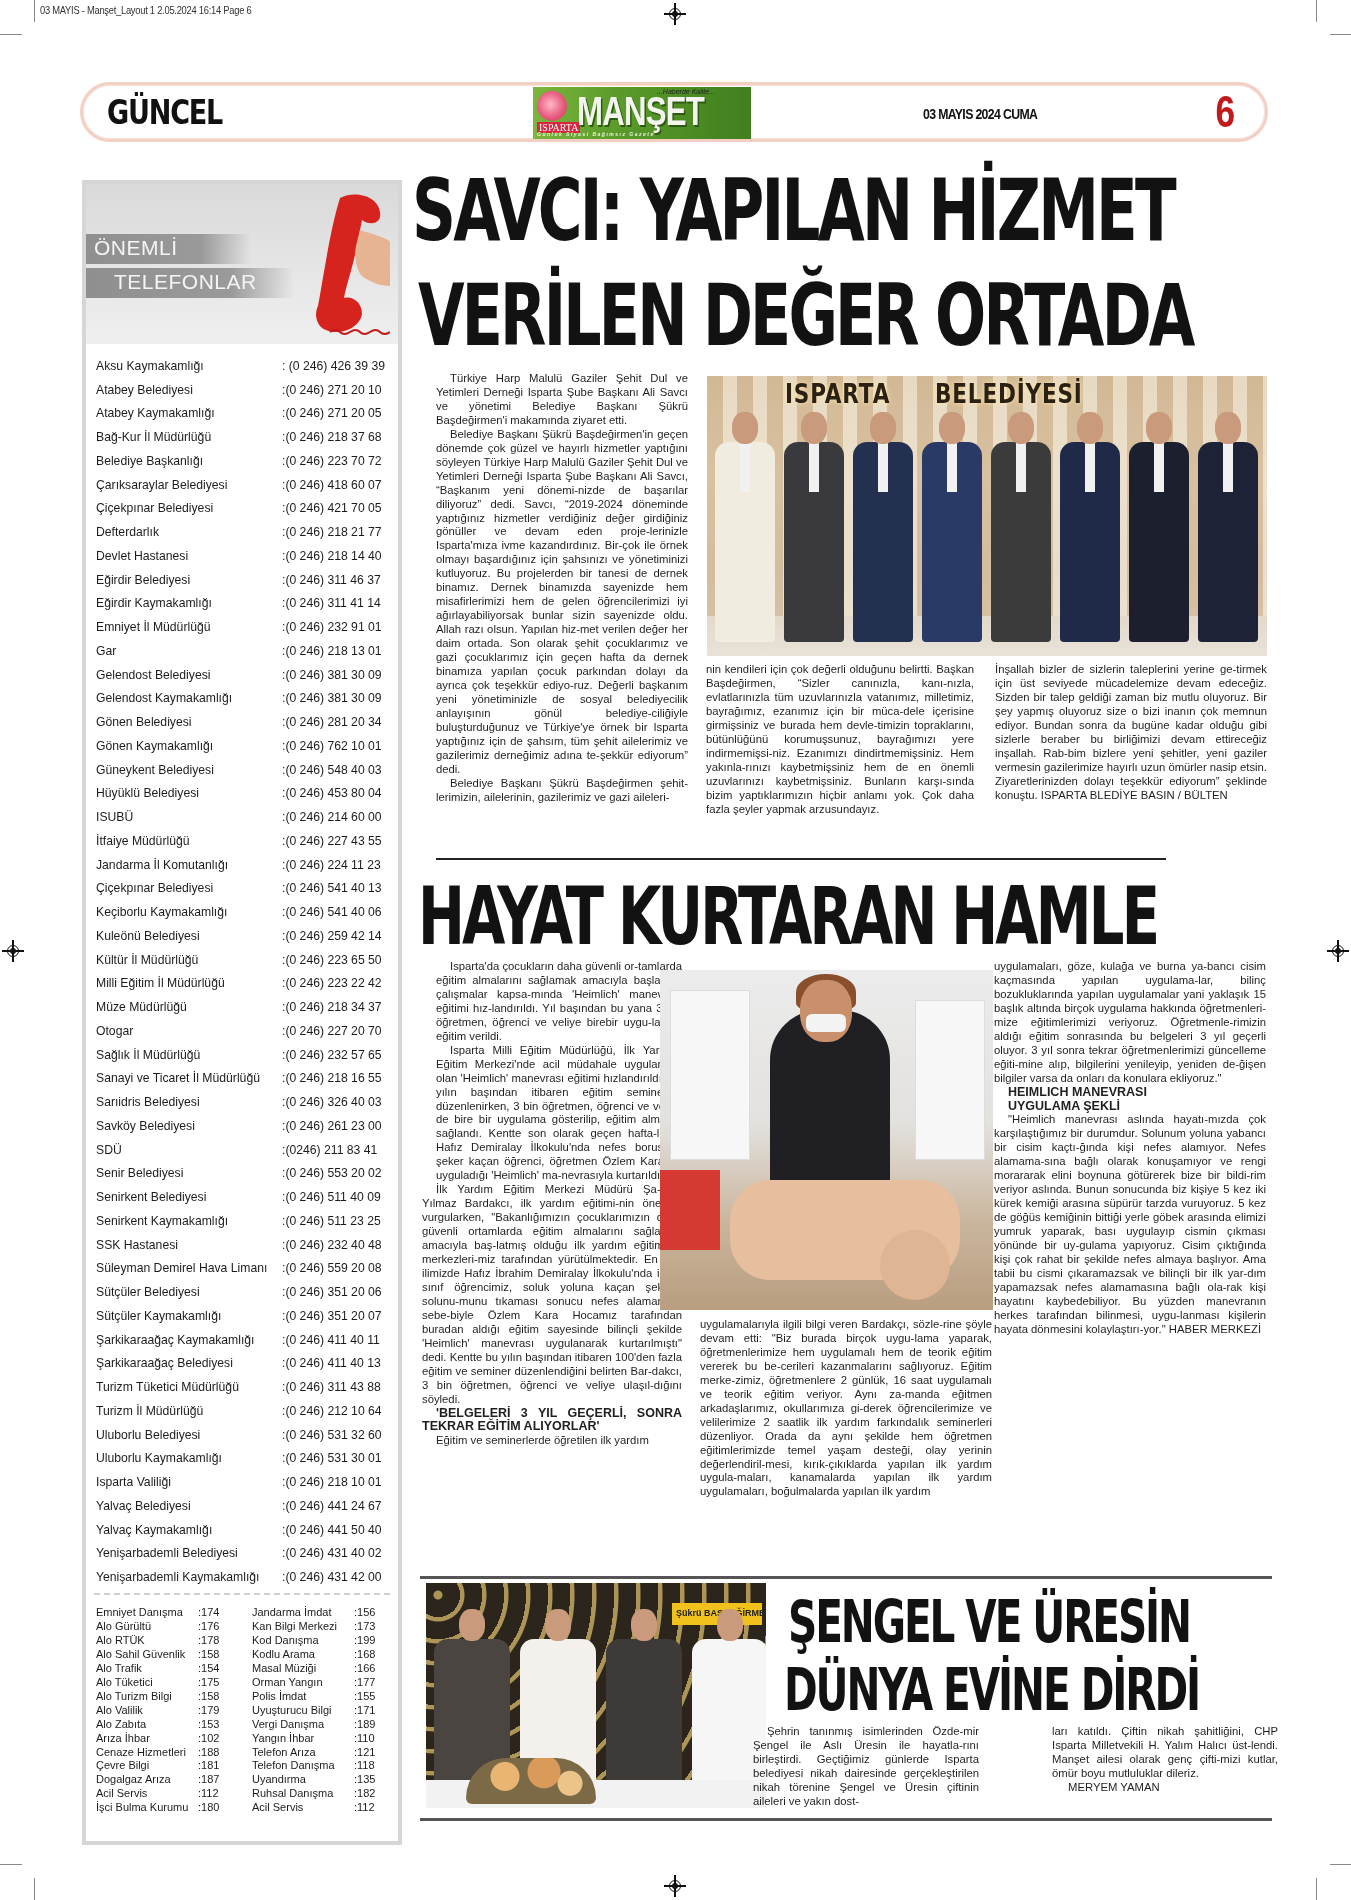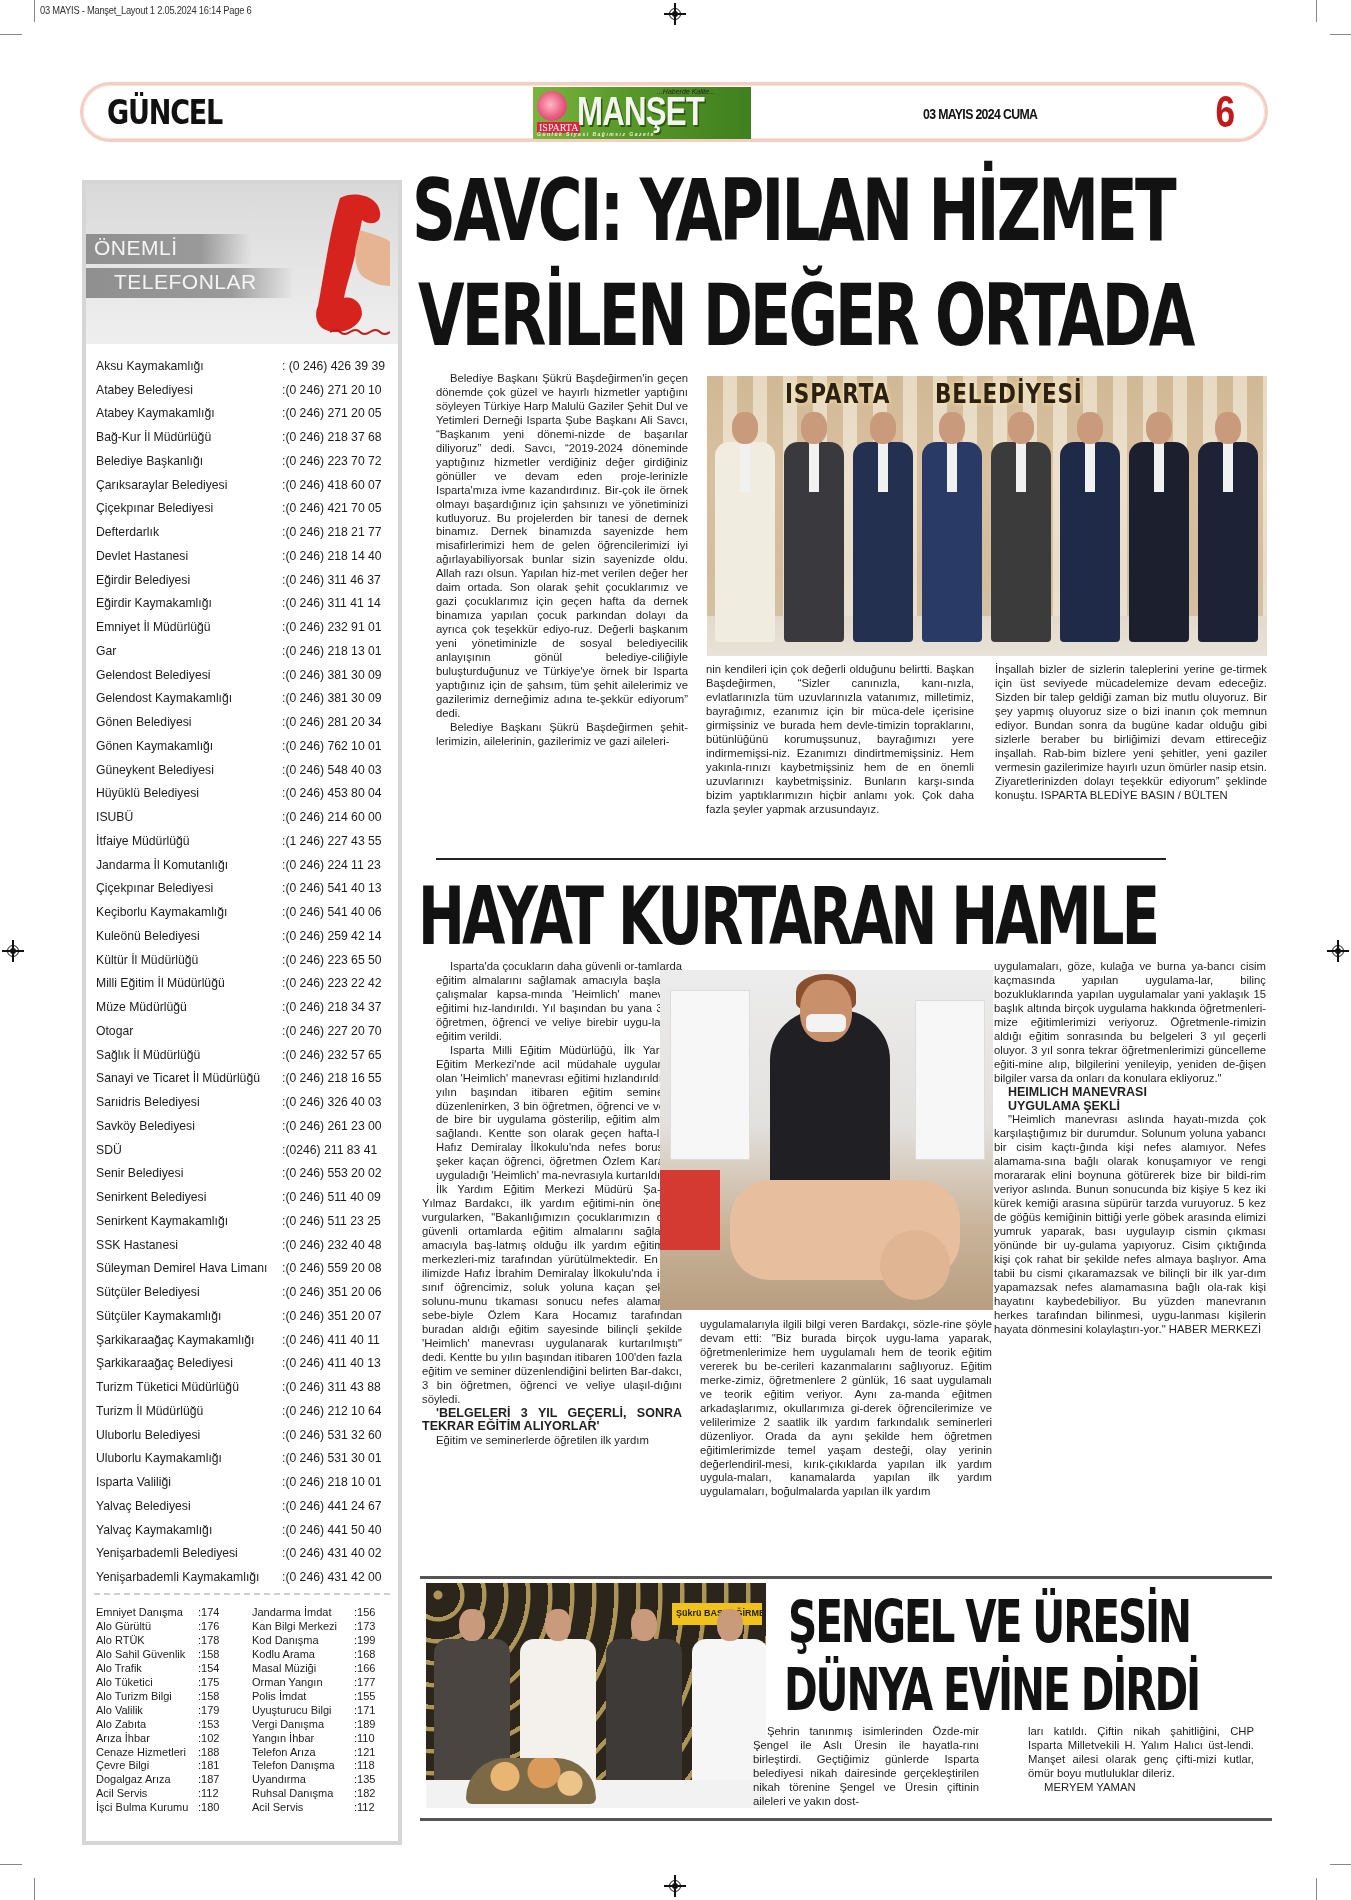--- a/index.html
+++ b/index.html
@@ -234,21 +234,21 @@
       <div class="phone-row">
         <span class="pname">Hüyüklü Belediyesi</span>
         <span class="pnum">:(0 246) 453 80 04</span>
       </div>
       <div class="phone-row">
         <span class="pname">ISUBÜ</span>
         <span class="pnum">:(0 246) 214 60 00</span>
       </div>
       <div class="phone-row">
         <span class="pname">İtfaiye Müdürlüğü</span>
-        <span class="pnum">:(1 246) 227 43 55</span>
+        <span class="pnum">:(0 246) 227 43 55</span>
       </div>
       <div class="phone-row">
         <span class="pname">Jandarma İl Komutanlığı</span>
         <span class="pnum">:(0 246) 224 11 23</span>
       </div>
       <div class="phone-row">
         <span class="pname">Çiçekpınar Belediyesi</span>
         <span class="pnum">:(0 246) 541 40 13</span>
       </div>
       <div class="phone-row">
@@ -493,20 +493,21 @@
         <span class="sname">Acil Servis</span>
         <span>:112</span>
       </div>
     </div>
 </div>
 
 <div class="headline hl1">SAVCI: YAPILAN HİZMET</div>
 <div class="headline hl2">VERİLEN DEĞER ORTADA</div>
 
 <div class="col" style="left:436px;top:372px;width:252px;">
+  <p>Türkiye Harp Malulü Gaziler Şehit Dul ve Yetimleri Derneği Isparta Şube Başkanı Ali Savcı ve yönetimi Belediye Başkanı Şükrü Başdeğirmen'i makamında ziyaret etti.</p>
   <p>Belediye Başkanı Şükrü Başdeğirmen'in geçen dönemde çok güzel ve hayırlı hizmetler yaptığını söyleyen Türkiye Harp Malulü Gaziler Şehit Dul ve Yetimleri Derneği Isparta Şube Başkanı Ali Savcı, “Başkanım yeni dönemi-nizde de başarılar diliyoruz” dedi. Savcı, “2019-2024 döneminde yaptığınız hizmetler verdiğiniz değer girdiğiniz gönüller ve devam eden proje-lerinizle Isparta'mıza ivme kazandırdınız. Bir-çok ile örnek olmayı başardığınız için şahsınızı ve yönetiminizi kutluyoruz. Bu projelerden bir tanesi de dernek binamız. Dernek binamızda sayenizde hem misafirlerimizi hem de gelen öğrencilerimizi iyi ağırlayabiliyorsak bunlar sizin sayenizde oldu. Allah razı olsun. Yapılan hiz-met verilen değer her daim ortada. Son olarak şehit çocuklarımız ve gazi çocuklarımız için geçen hafta da dernek binamıza yapılan çocuk parkından dolayı da ayrıca çok teşekkür ediyo-ruz. Değerli başkanım yeni yönetiminizle de sosyal belediyecilik anlayışının gönül belediye-ciliğiyle buluşturduğunuz ve Türkiye'ye örnek bir Isparta yaptığınız için de şahsım, tüm şehit ailelerimiz ve gazilerimiz derneğimiz adına te-şekkür ediyorum” dedi.</p>
   <p>Belediye Başkanı Şükrü Başdeğirmen şehit-lerimizin, ailelerinin, gazilerimiz ve gazi aileleri-</p>
 </div>
 
 <div class="photo ph1">
   <div class="stripes"></div>
   <div class="sign" style="left:78px;">ISPARTA</div>
   <div class="sign" style="left:228px;">BELEDİYESİ</div>
   <div id="delegation">
       <div class="person" style="left: 8px; width: 60px; top: 36px;">
@@ -620,18 +621,18 @@
   <div class="table"></div>
   <div class="flowers"></div>
 </div>
 
 <div class="headline hl4">ŞENGEL VE ÜRESİN</div>
 <div class="headline hl5">DÜNYA EVİNE DİRDİ</div>
 
 <div class="col" style="left:753px;top:1725px;width:226px;">
   <p>Şehrin tanınmış isimlerinden Özde-mir Şengel ile Aslı Üresin ile  hayatla-rını birleştirdi. Geçtiğimiz günlerde Isparta belediyesi nikah dairesinde gerçekleştirilen nikah törenine Şengel ve Üresin çiftinin aileleri ve yakın dost-</p>
 </div>
-<div class="col" style="left:1028px;top:1725px;width:226px;">
+<div class="col" style="left:1052px;top:1725px;width:226px;">
   <p class="noindent">ları katıldı. Çiftin nikah şahitliğini, CHP Isparta Milletvekili H. Yalım Halıcı üst-lendi. Manşet ailesi olarak genç çifti-mizi kutlar, ömür boyu mutluluklar dileriz.</p>
   <p style="text-indent:16px;">MERYEM YAMAN</p>
 </div>
 
 <div class="rule" style="left:420px;top:1818px;width:852px;height:3px;background:#555;"></div>
 
 </body></html>

